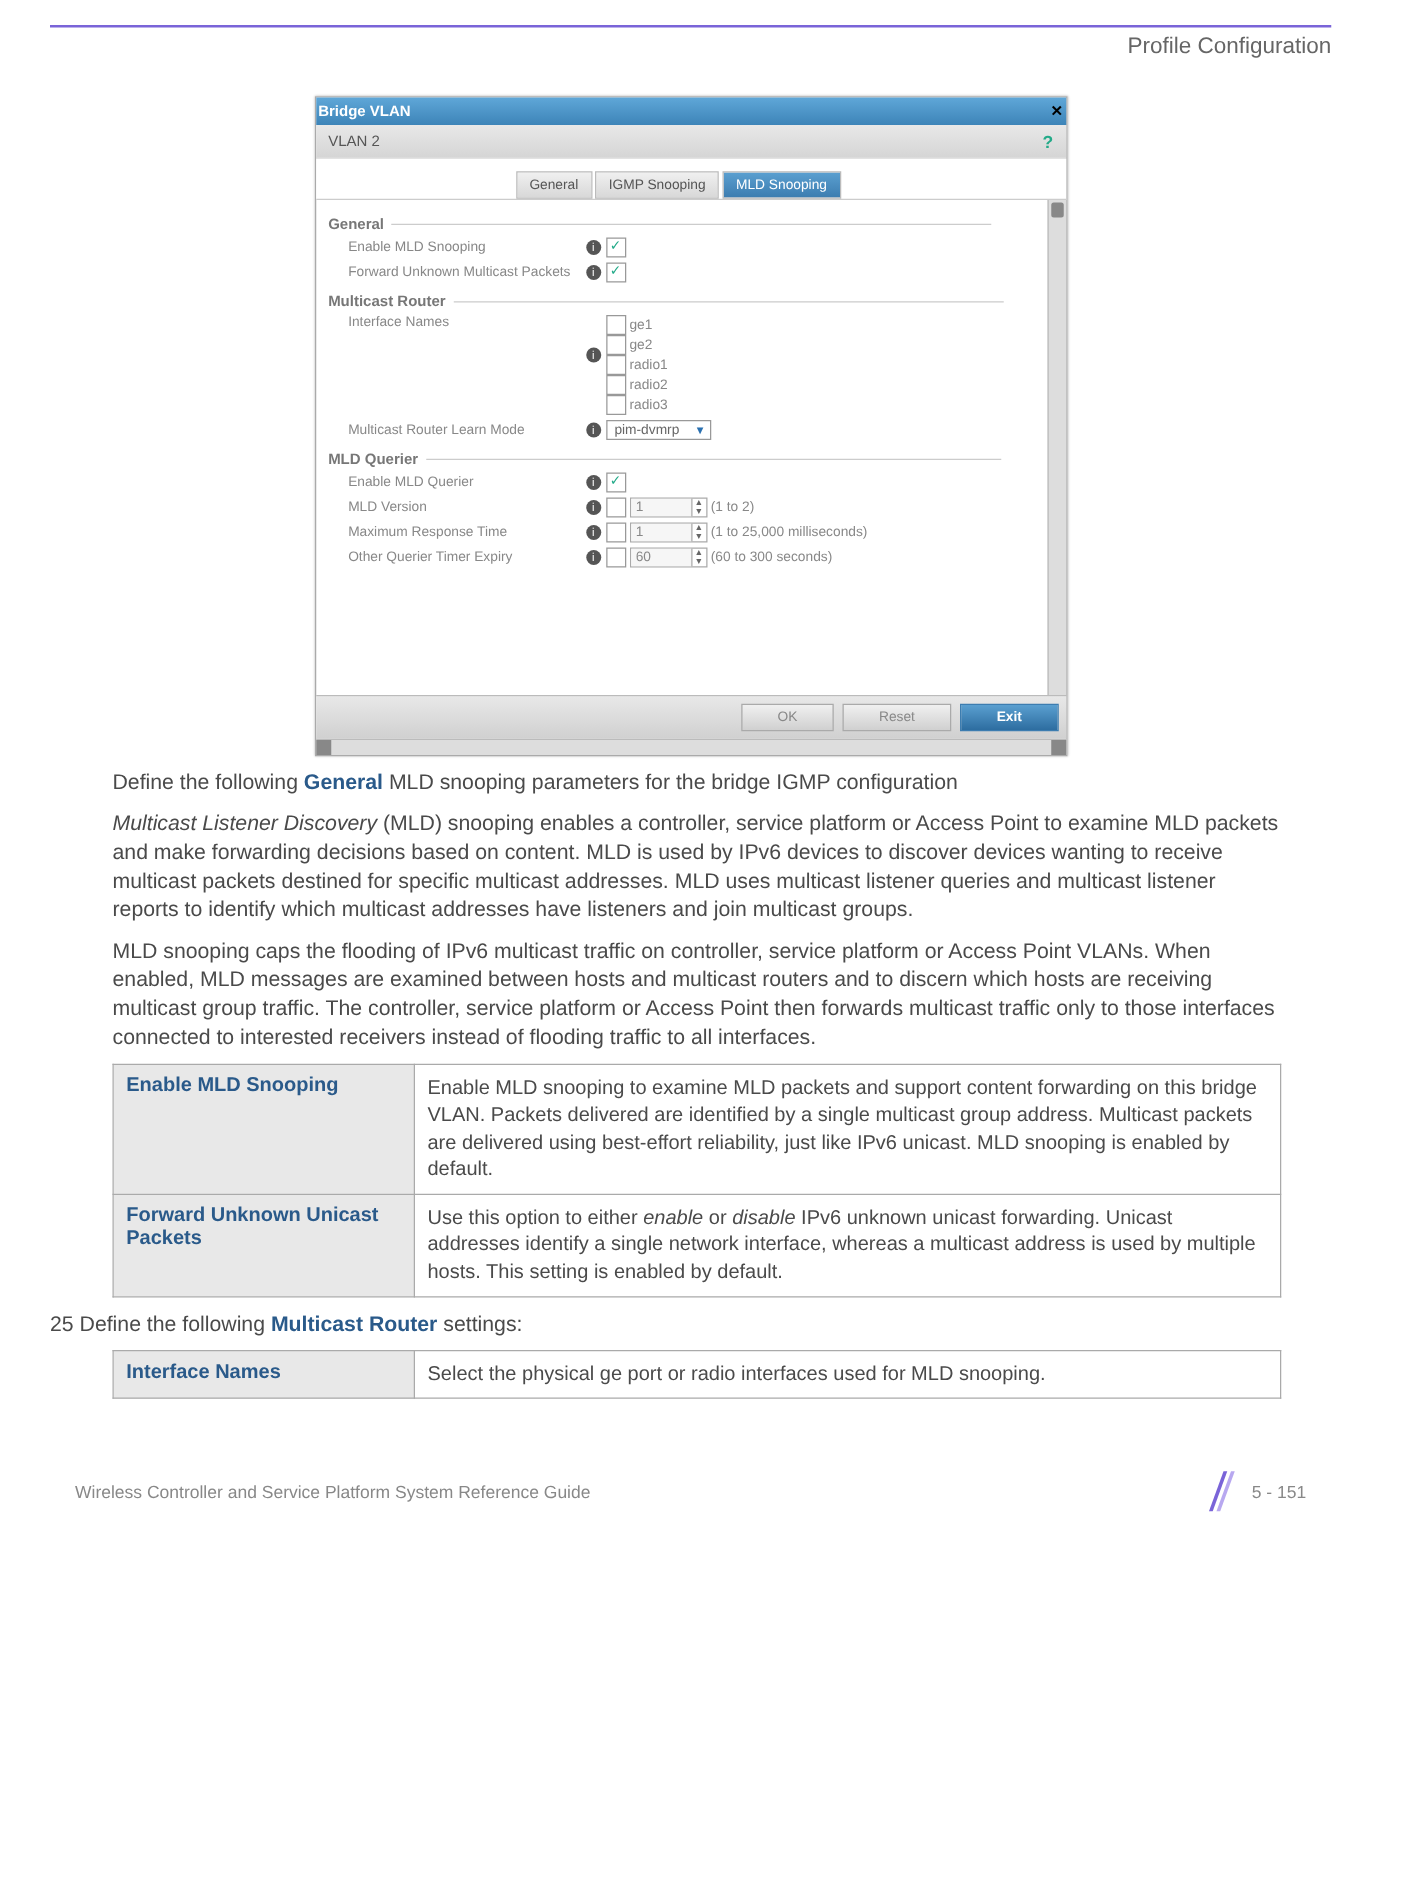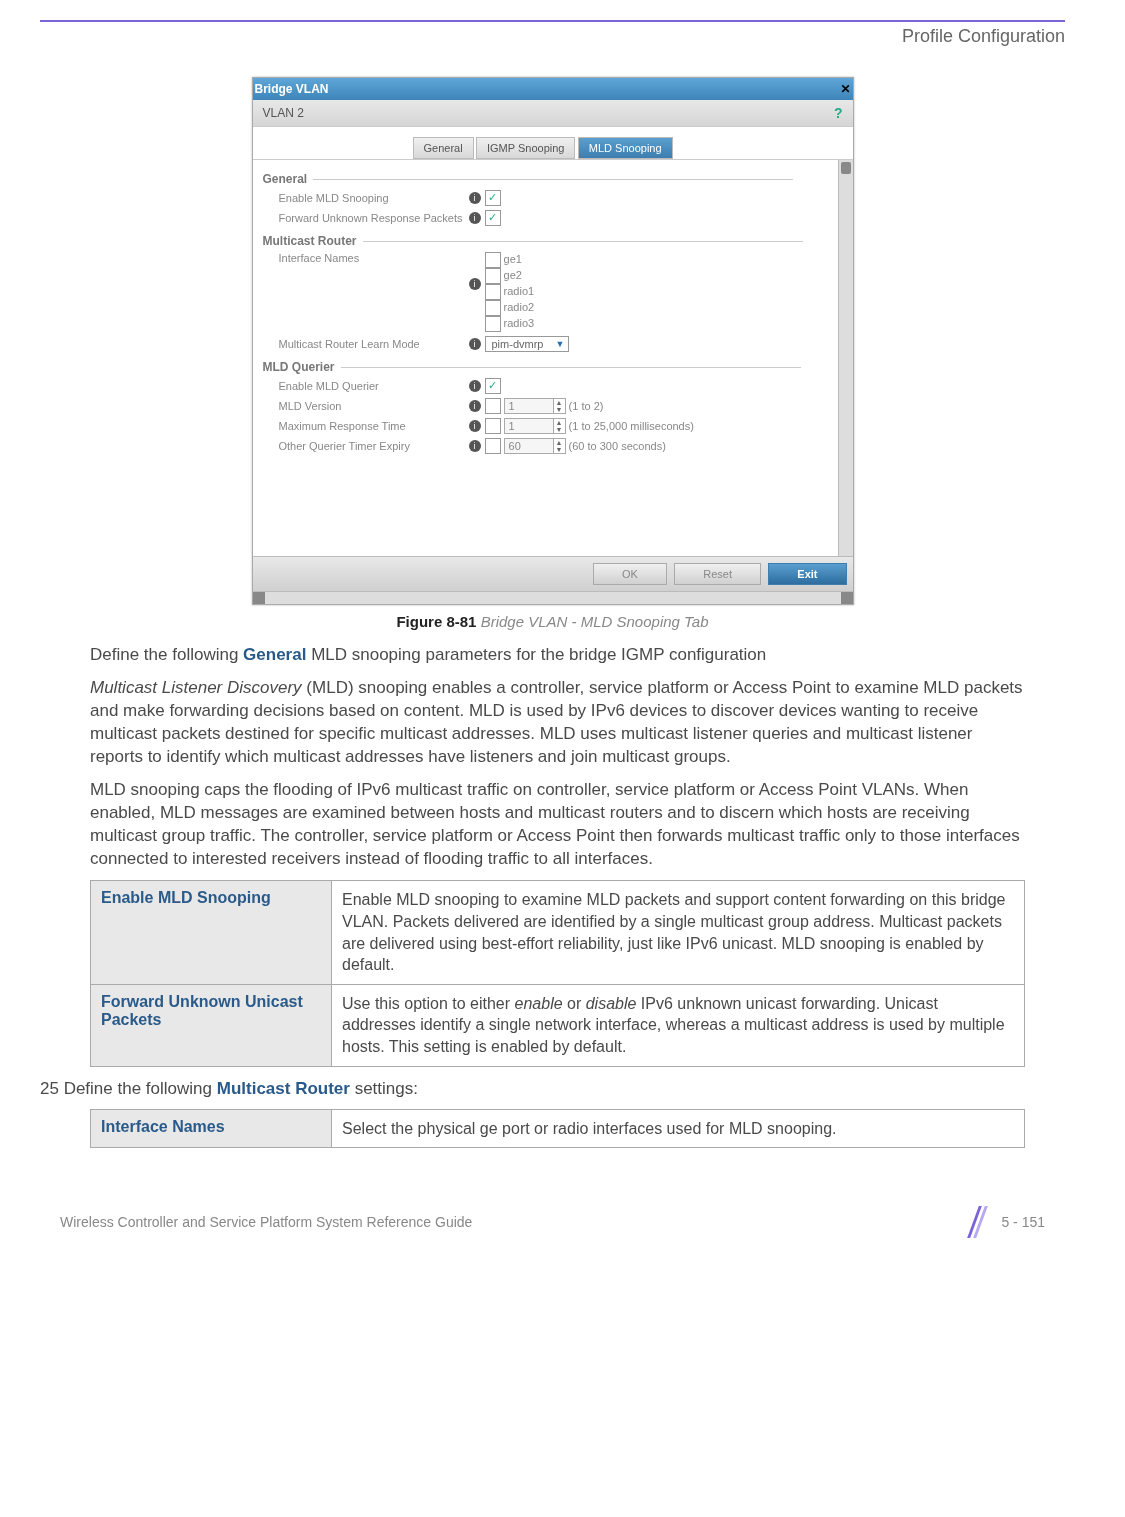--- a/index.html
+++ b/index.html
@@ -330,21 +330,21 @@
 
         <div class="section-title">
           <span>General</span><span class="line" style="width:480px"></span>
         </div>
         <div class="form-row">
           <span class="form-label">Enable MLD Snooping</span>
           <span class="info-icon">i</span>
           <span class="chk checked"></span>
         </div>
         <div class="form-row">
-          <span class="form-label">Forward Unknown Response Packets</span>
+          <span class="form-label">Forward Unknown Multicast Packets</span>
           <span class="info-icon">i</span>
           <span class="chk checked"></span>
         </div>
 
         <div class="section-title">
           <span>Multicast Router</span><span class="line" style="width:440px"></span>
         </div>
         <div class="form-row" style="align-items:flex-start">
           <span class="form-label">Interface Names</span>
           <span class="info-icon" style="margin-top:26px">i</span>
@@ -415,23 +415,20 @@
         <span class="btn">Reset</span>
         <span class="btn primary">Exit</span>
       </div>
       <div class="bottom-scroll">
         <div class="arrow left"></div>
         <div class="arrow right"></div>
       </div>
     </div>
   </div>
 
-  <div class="figure-caption">
-    <b>Figure 8-81</b> <i>Bridge VLAN - MLD Snooping Tab</i>
-  </div>
 
   <div class="body-text">
     <span>Define the following </span><span class="bold-blue">General</span><span> MLD snooping parameters for the bridge IGMP configuration</span>
   </div>
   <div class="body-text">
     <i>Multicast Listener Discovery</i><span> (MLD) snooping enables a controller, service platform or Access Point to examine MLD packets and make forwarding decisions based on content. MLD is used by IPv6 devices to discover devices wanting to receive multicast packets destined for specific multicast addresses. MLD uses multicast listener queries and multicast listener reports to identify which multicast addresses have listeners and join multicast groups.</span>
   </div>
   <div class="body-text">MLD snooping caps the flooding of IPv6 multicast traffic on controller, service platform or Access Point VLANs. When enabled, MLD messages are examined between hosts and multicast routers and to discern which hosts are receiving multicast group traffic. The controller, service platform or Access Point then forwards multicast traffic only to those interfaces connected to interested receivers instead of flooding traffic to all interfaces.</div>
 
   <table class="desc">

